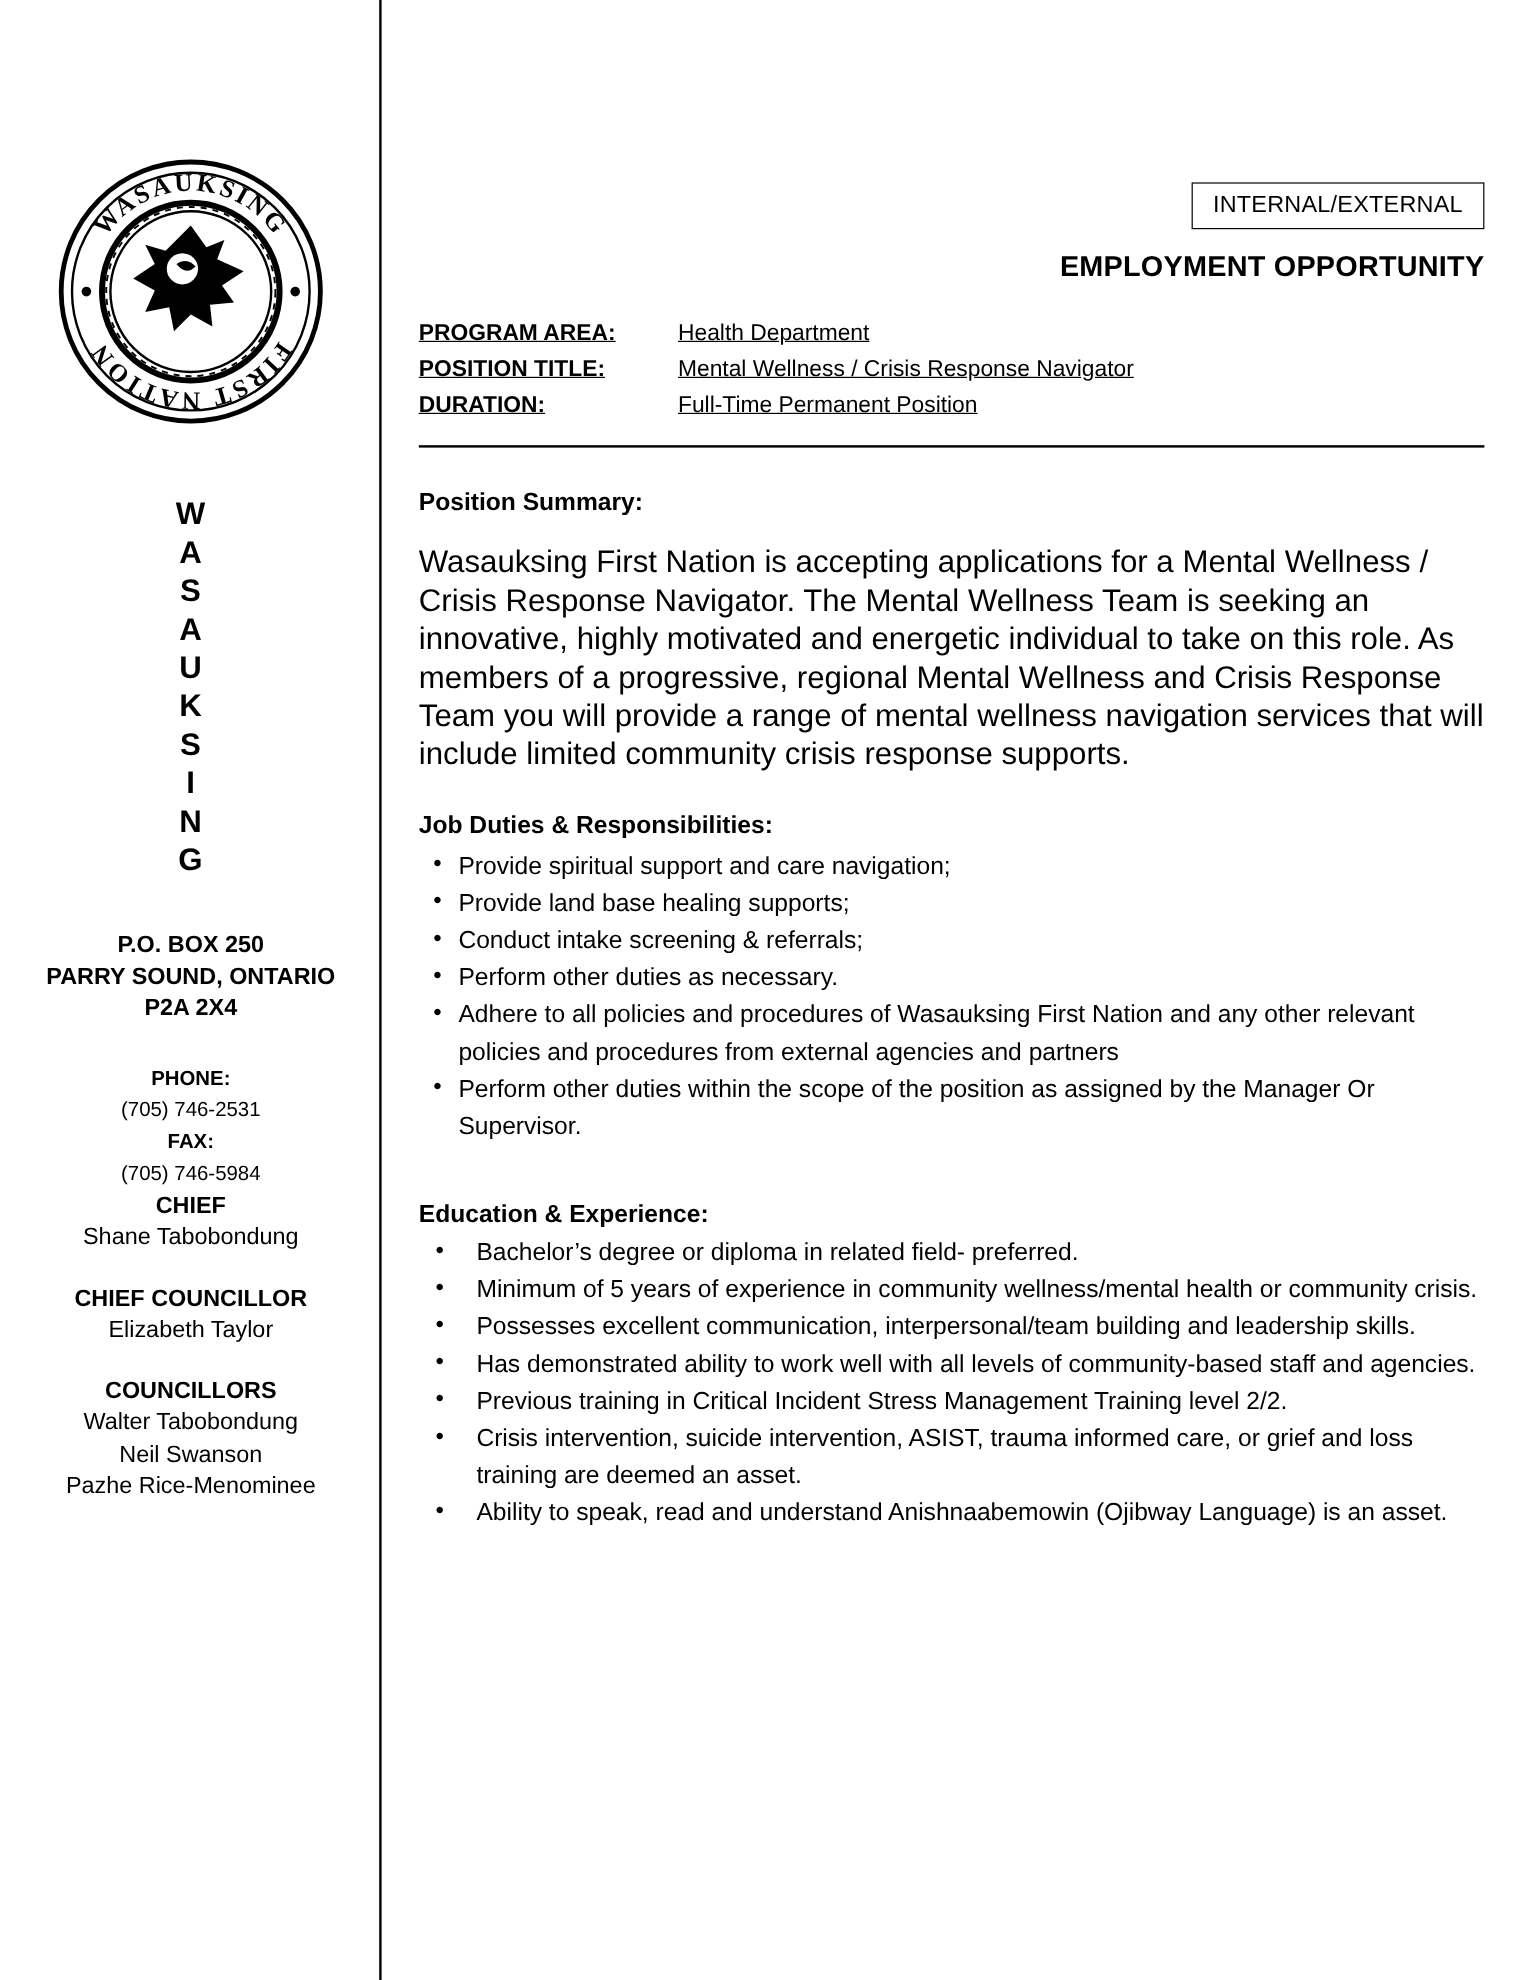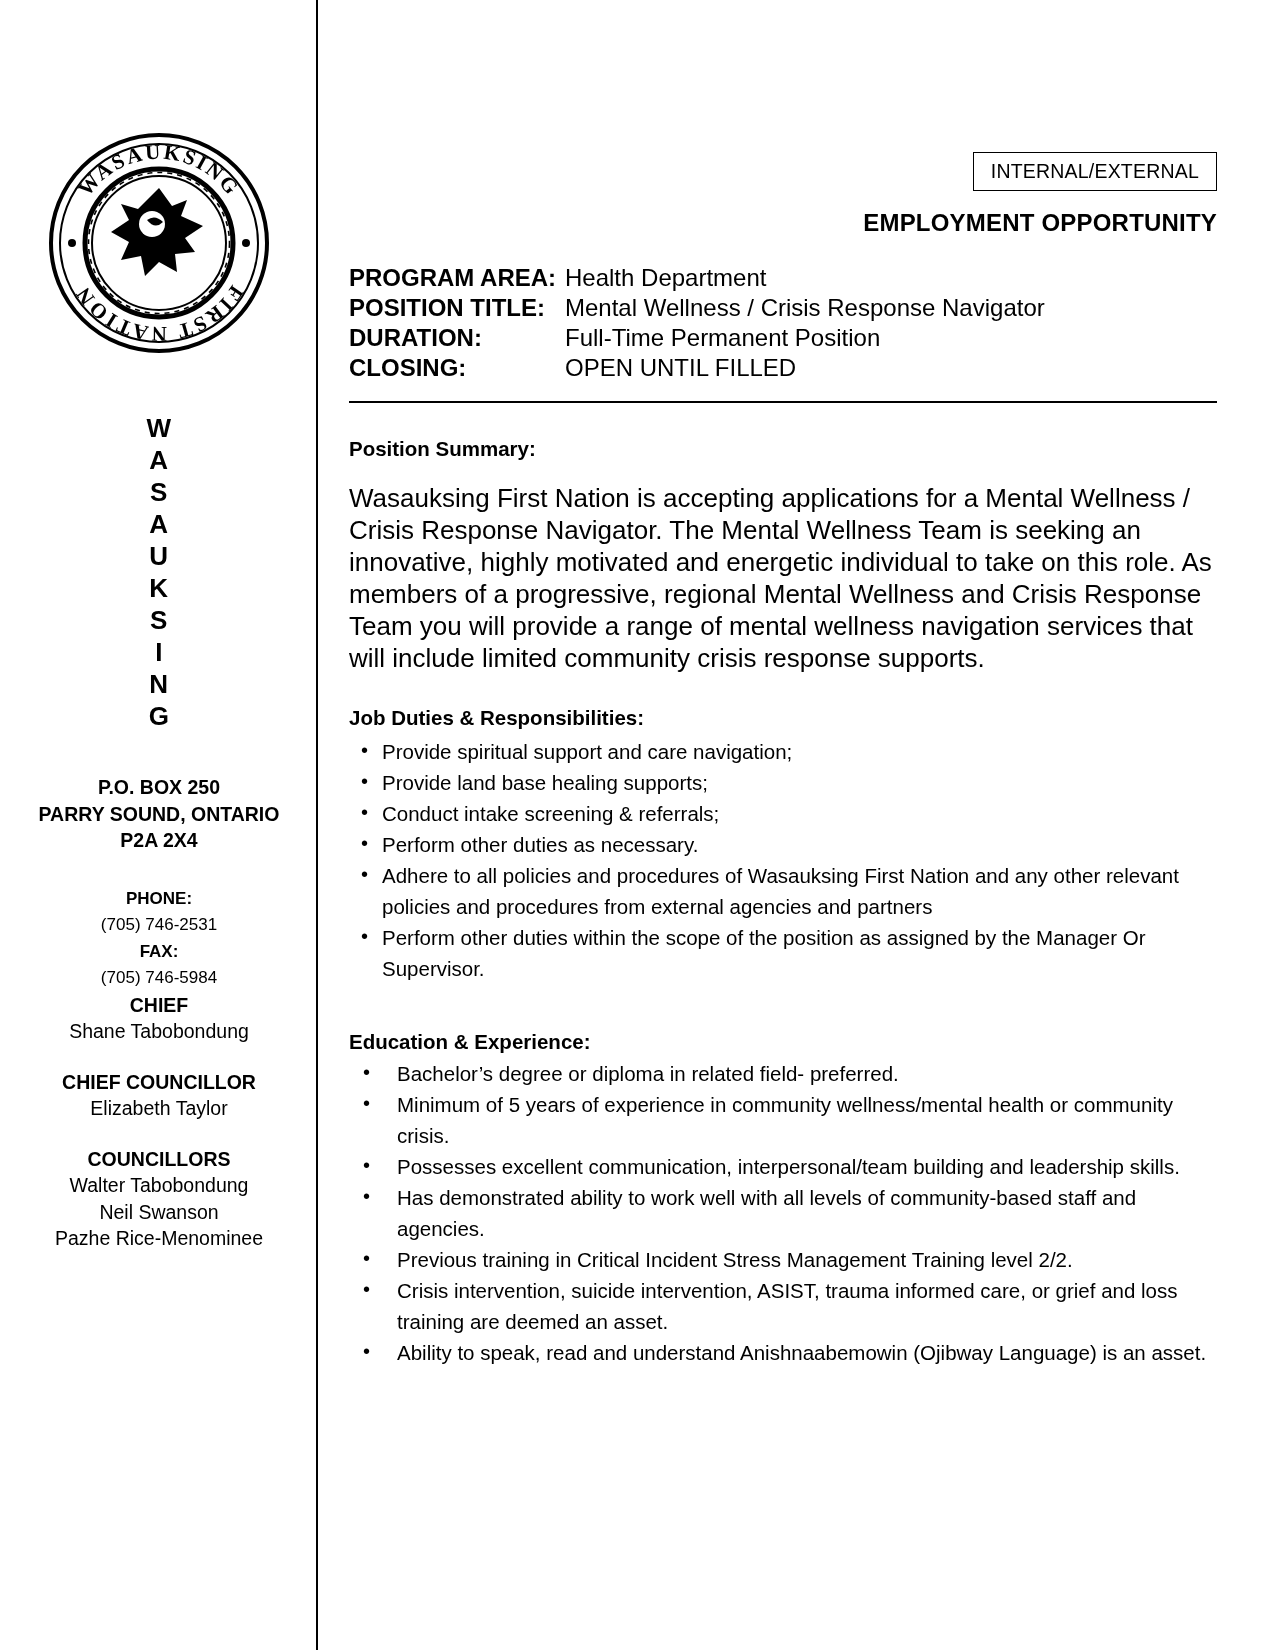--- a/index.html
+++ b/index.html
@@ -77,21 +77,21 @@
   .officials { font-size: 19.5px; line-height: 26.5px; }
   .officials .group { margin-bottom: 24px; }
   .officials .group:last-child { margin-bottom: 0; }
   .officials .role { font-weight: bold; display: block; }
   .officials .person { display: block; }
 
   
   .main {
     flex: 1 1 auto;
     position: relative;
-    padding: 0 58px 0 31px;
+    padding: 0 38px 0 31px;
     box-sizing: border-box;
   }
 
   .badge-row {
     display: flex;
     justify-content: flex-end;
     padding-top: 152px;
   }
   .badge {
     border: 1.5px solid #000;
@@ -104,22 +104,23 @@
   .doc-title {
     text-align: right;
     font-weight: bold;
     font-size: 24px;
     margin-top: 18px;
     letter-spacing: 0.2px;
   }
 
   .meta {
     margin-top: 26px;
-    font-size: 24px;
+    font-size: 19px;
     line-height: 30px;
+    text-decoration: underline;
   }
   .meta-row { display: flex; }
   .meta-label {
     width: 216px;
     flex: 0 0 216px;
     font-weight: bold;
   }
   .meta-value { flex: 1 1 auto; }
 
   .rule {
@@ -280,24 +281,20 @@
         <div class="meta-value">Health Department</div>
       </div>
       <div class="meta-row">
         <div class="meta-label">POSITION TITLE:</div>
         <div class="meta-value">Mental Wellness / Crisis Response Navigator</div>
       </div>
       <div class="meta-row">
         <div class="meta-label">DURATION:</div>
         <div class="meta-value">Full-Time Permanent Position</div>
       </div>
-      <div class="meta-row">
-        <div class="meta-label">CLOSING:</div>
-        <div class="meta-value">OPEN UNTIL FILLED</div>
-      </div>
     </div>
 
     <div class="rule"></div>
 
     <div class="section-head">Position Summary:</div>
     <div class="para">Wasauksing First Nation is accepting applications for a Mental Wellness / Crisis Response Navigator. The Mental Wellness Team is seeking an innovative, highly motivated and energetic individual to take on this role. As members of a progressive, regional Mental Wellness and Crisis Response Team you will provide a range of mental wellness navigation services that will include limited community crisis response supports.</div>
 
     <div class="section-head" style="margin-top:32px;">Job Duties &amp; Responsibilities:</div>
     <ul class="duties">
       <li>Provide spiritual support and care navigation;</li>

